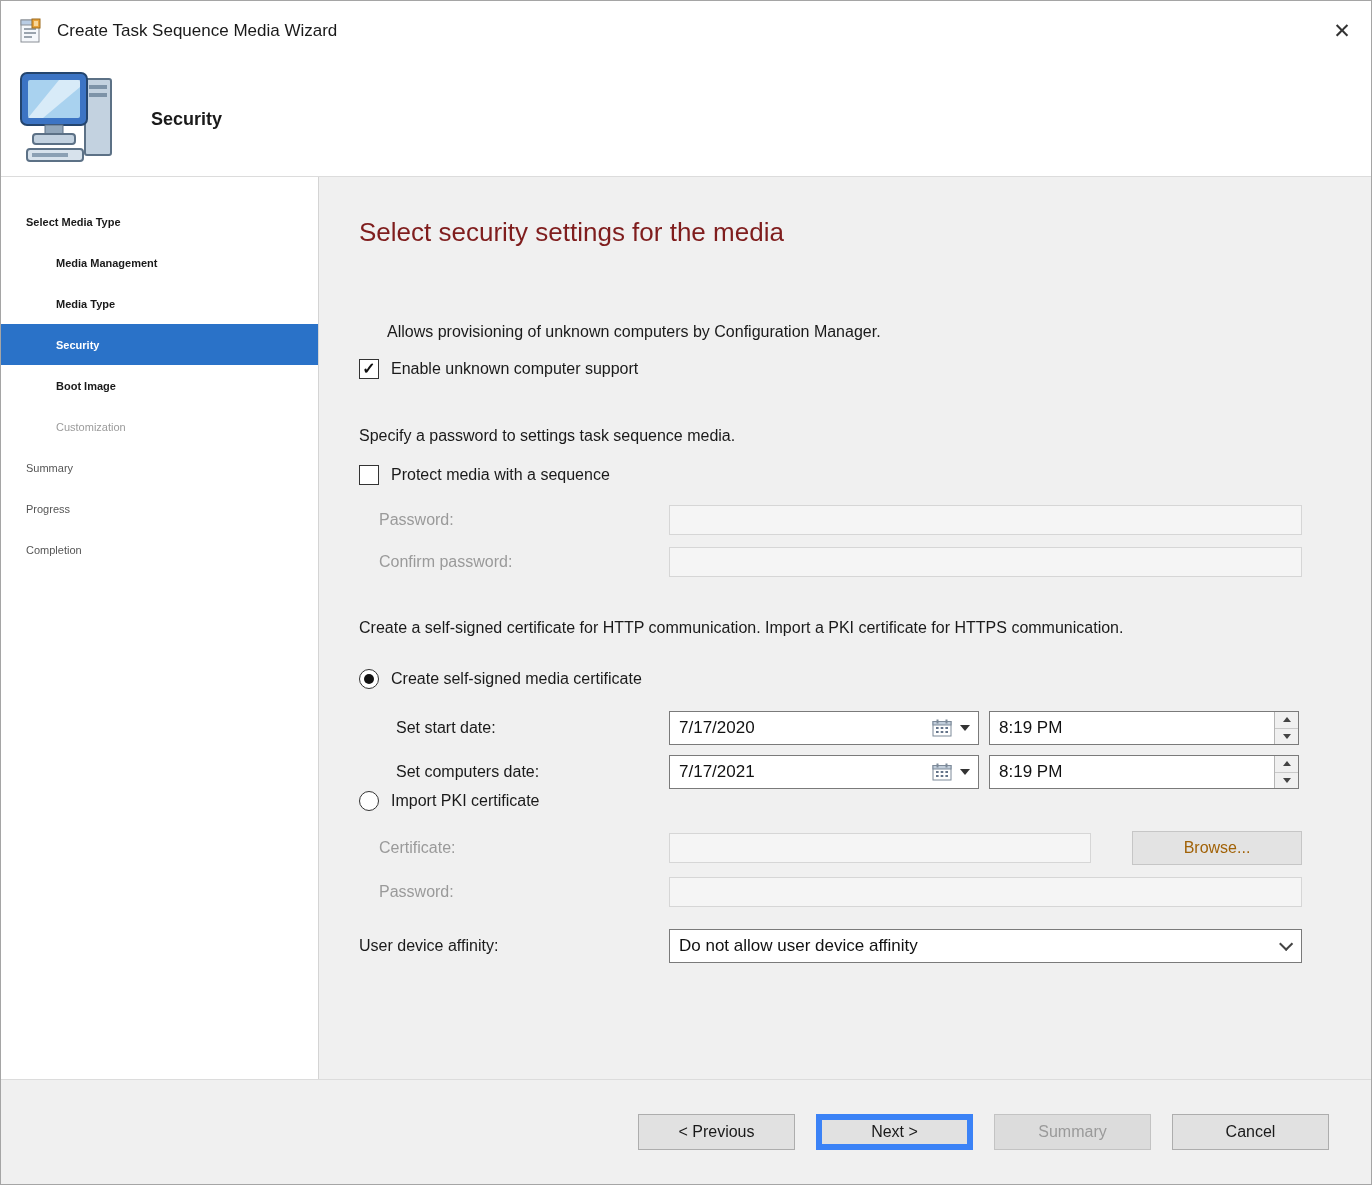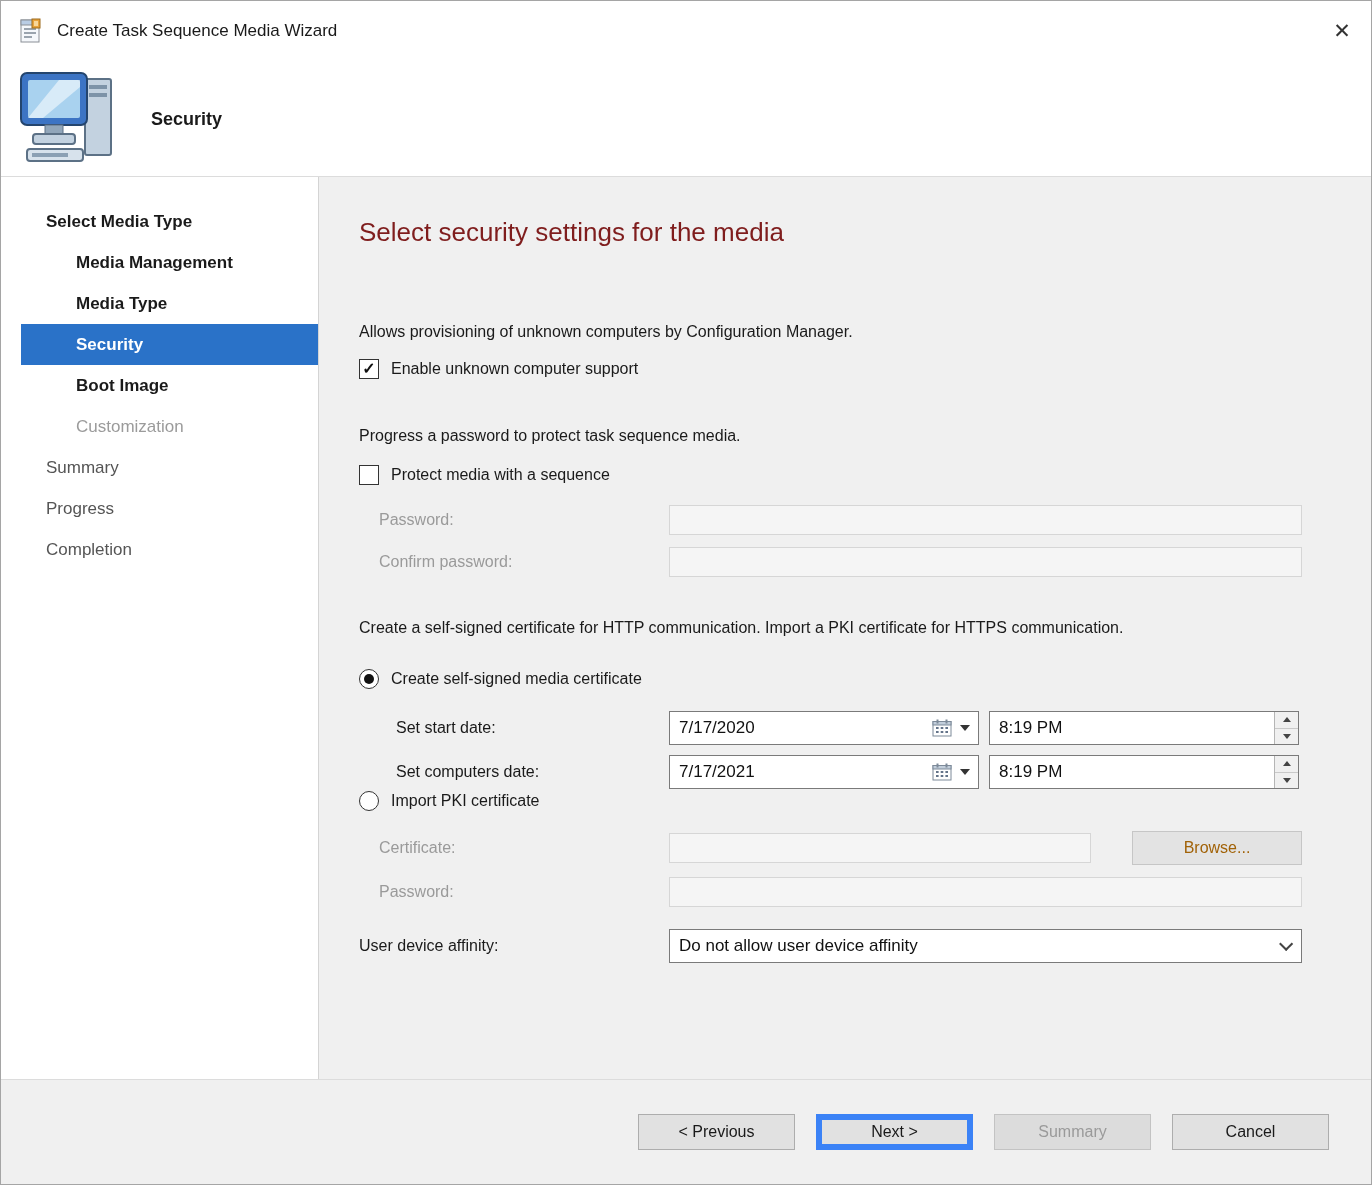--- a/index.html
+++ b/index.html
@@ -15,21 +15,21 @@
   .titlebar-text { margin-left:12px; font-size:17px; color:#1a1a1a; }
   .close-btn { margin-left:auto; width:58px; height:100%; display:flex; align-items:center; justify-content:center;
     font-size:21px; color:#333; cursor:default; }
   
   .header { height:116px; flex:0 0 auto; background:#fff; border-bottom:1px solid #dcdcdc; position:relative; }
   .computer-icon { position:absolute; left:18px; top:4px; }
   .page-title { position:absolute; left:150px; top:50%; transform:translateY(-50%); font-size:18px; font-weight:bold; color:#1a1a1a; }
   
   .main { flex:1 1 auto; display:flex; min-height:0; }
   .sidebar { width:318px; flex:0 0 auto; background:#fff; border-right:1px solid #d4d4d4; padding-top:24px; }
-  .nav-item { height:41px; display:flex; align-items:center; padding-left:25px; font-size:17px; font-weight:bold; color:#1a1a1a;margin-left:20px; }
+  .nav-item { height:41px; display:flex; align-items:center; padding-left:25px; font-size:11px; font-weight:bold; color:#1a1a1a; }
   .nav-item.sub { padding-left:55px; }
   .nav-item.selected { background:#2a72c8; color:#ffffff; }
   .nav-item.disabled { color:#9b9b9b; font-weight:normal; }
   .nav-item.plain { color:#555555; font-weight:normal; }
   .content { flex:1; background:#f0f0f0; padding:40px 69px 0 40px; font-size:16px; color:#1a1a1a; overflow:hidden; }
   .content-title { font-size:26px; font-weight:400; color:#7f1d1d; height:30px; }
   .desc { line-height:22px; }
   
   .check-row { display:flex; align-items:center; height:24px; }
   .checkbox { width:20px; height:20px; background:#fff; border:1px solid #333; margin-right:12px;
@@ -65,21 +65,21 @@
   .chevron { margin-left:auto; width:10px; height:10px; border-right:2px solid #444; border-bottom:2px solid #444;
     transform:rotate(45deg) translateY(-3px); }
   
   .footer { height:105px; flex:0 0 auto; background:#f0f0f0; border-top:1px solid #dcdcdc;
     display:flex; align-items:center; justify-content:flex-end; gap:21px; padding-right:42px; }
   .btn { width:157px; height:36px; background:#e1e1e1; border:1px solid #adadad; font-size:16px; color:#1a1a1a;
     font-family:"Liberation Sans", sans-serif; display:flex; align-items:center; justify-content:center; }
   .btn.default { border:6px solid #3b82f6; }
   .btn.disabled { background:#dcdcdc; border-color:#c3c3c3; color:#9a9a9a; }
   
-  .mt74 { margin-top:74px; } .mt44 { margin-top:44px; } .mt40 { margin-top:40px; }
+  .mt74 { margin-top:74px;margin-left:28px; } .mt44 { margin-top:44px; } .mt40 { margin-top:40px; }
   .mt28 { margin-top:28px; } .mt24 { } .mt22 { margin-top:22px; }
   .mt20 { margin-top:20px; } .mt18 { margin-top:18px; } .mt16 { margin-top:16px; }
   .mt14 { margin-top:14px; } .mt12 { margin-top:12px; } .mt10 { margin-top:10px; }
   .para { max-width:860px; }
 </style>
 </head>
 <body>
 
 <div class="window">
 
@@ -133,21 +133,21 @@
 
     <div class="content">
       <div class="content-title">Select security settings for the media</div>
 
       <div class="desc mt74">Allows provisioning of unknown computers by Configuration Manager.</div>
       <div class="check-row mt14">
         <span class="checkbox checked"></span>
         <span>Enable unknown computer support</span>
       </div>
 
-      <div class="desc mt44">Progress a password to protect task sequence media.</div>
+      <div class="desc mt44">Specify a password to settings task sequence media.</div>
       <div class="check-row mt16">
         <span class="checkbox"></span>
         <span>Protect media with a sequence</span>
       </div>
       <div class="form-row mt18">
         <span class="flabel">Password:</span>
         <div class="tinput grow"></div>
       </div>
       <div class="form-row mt12">
         <span class="flabel">Confirm password:</span>

